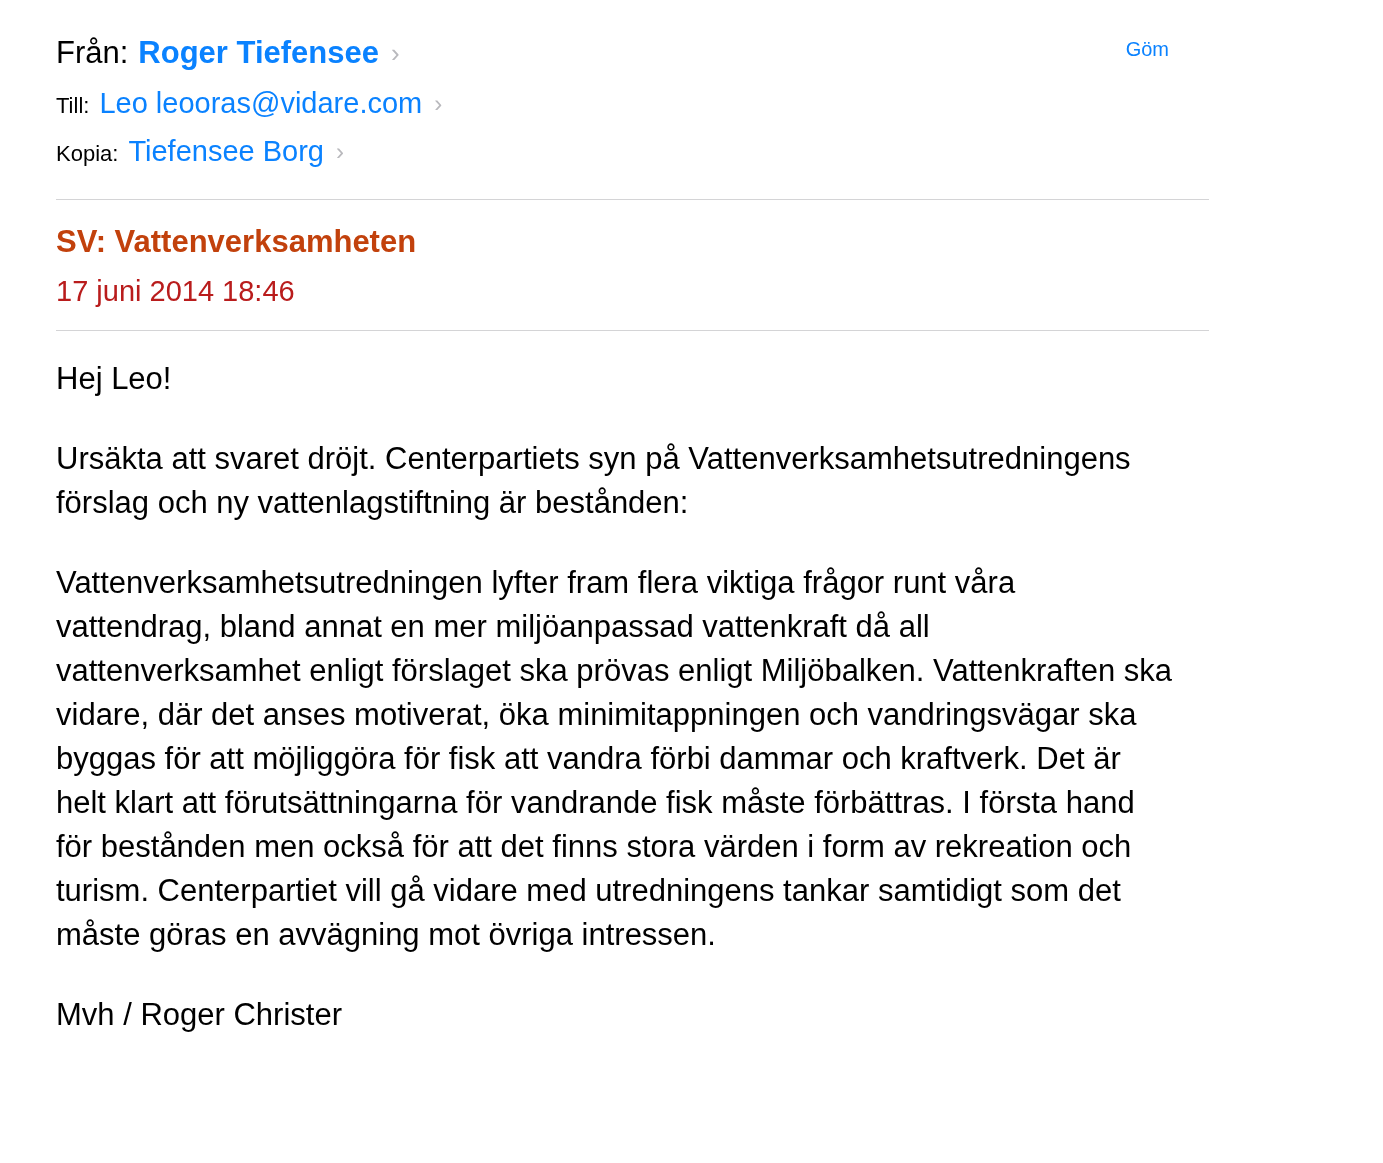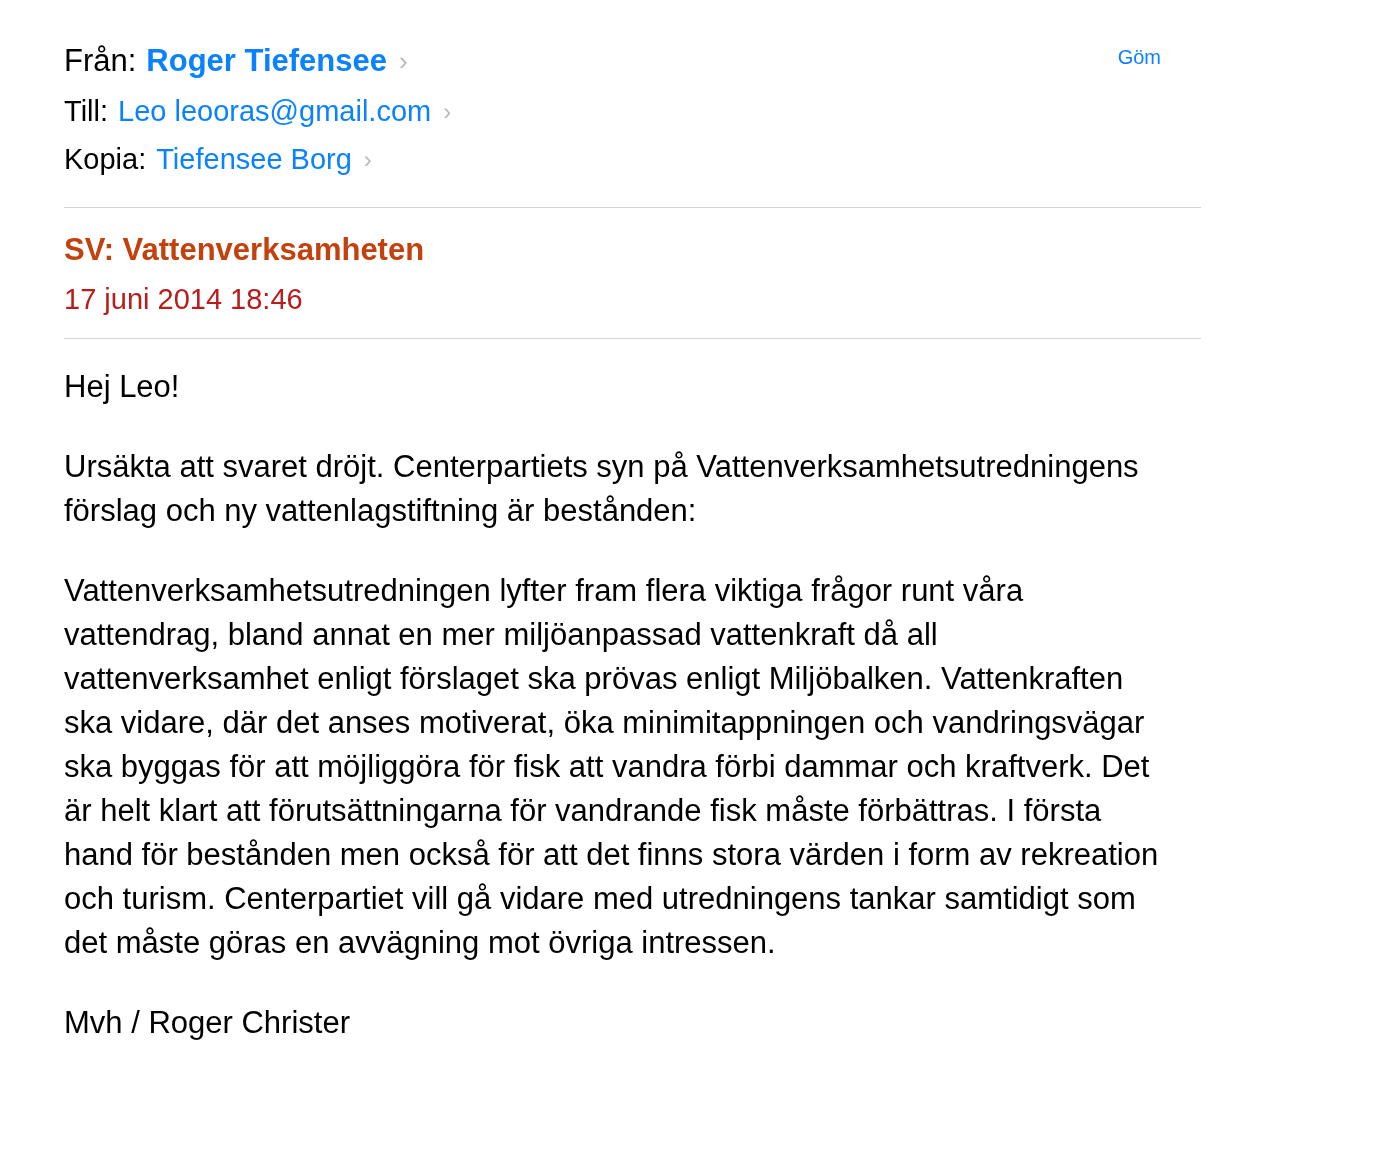--- a/index.html
+++ b/index.html
@@ -10,21 +10,21 @@
   body {
     width: 1383px;
     min-height: 1163px;
     font-family: "Liberation Sans", sans-serif;
     color: #000000;
     -webkit-font-smoothing: antialiased;
   }
   .mail-view {
     width: 1217px;
     box-sizing: border-box;
-    padding: 16px;
+    padding: 8px;
   }
 
   
   .header {
     padding: 26px 38px 18px 48px;
     position: relative;
   }
   .addr-row {
     display: flex;
     align-items: baseline;
@@ -32,21 +32,21 @@
     white-space: nowrap;
   }
   .addr-row:last-child { margin-bottom: 0; }
 
   .addr-label {
     font-size: 31px;
     color: #000;
     margin-right: 10px;
     line-height: 1.25;
   }
-  .addr-label.small { font-size: 29px; }
+  .addr-label.small { font-size: 22px; }
 
   .addr-value {
     color: #0a82ff;
     font-size: 31px;
     line-height: 1.25;
   }
   .addr-value.bold { font-weight: bold; }
   .addr-value.small { font-size: 29px; }
 
   .chevron {
@@ -115,21 +115,21 @@
   <div class="header">
 
     <div class="addr-row">
       <span class="addr-label">Från:</span>
       <span class="addr-value bold">Roger Tiefensee</span>
       <span class="chevron">›</span>
     </div>
 
     <div class="addr-row">
       <span class="addr-label small">Till:</span>
-      <span class="addr-value small">Leo leooras@gmail.com</span>
+      <span class="addr-value small">Leo leooras@vidare.com</span>
       <span class="chevron small">›</span>
     </div>
 
     <div class="addr-row">
       <span class="addr-label small">Kopia:</span>
       <span class="addr-value small">Tiefensee Borg</span>
       <span class="chevron small">›</span>
     </div>
 
     <div class="hide-link">Göm</div>

